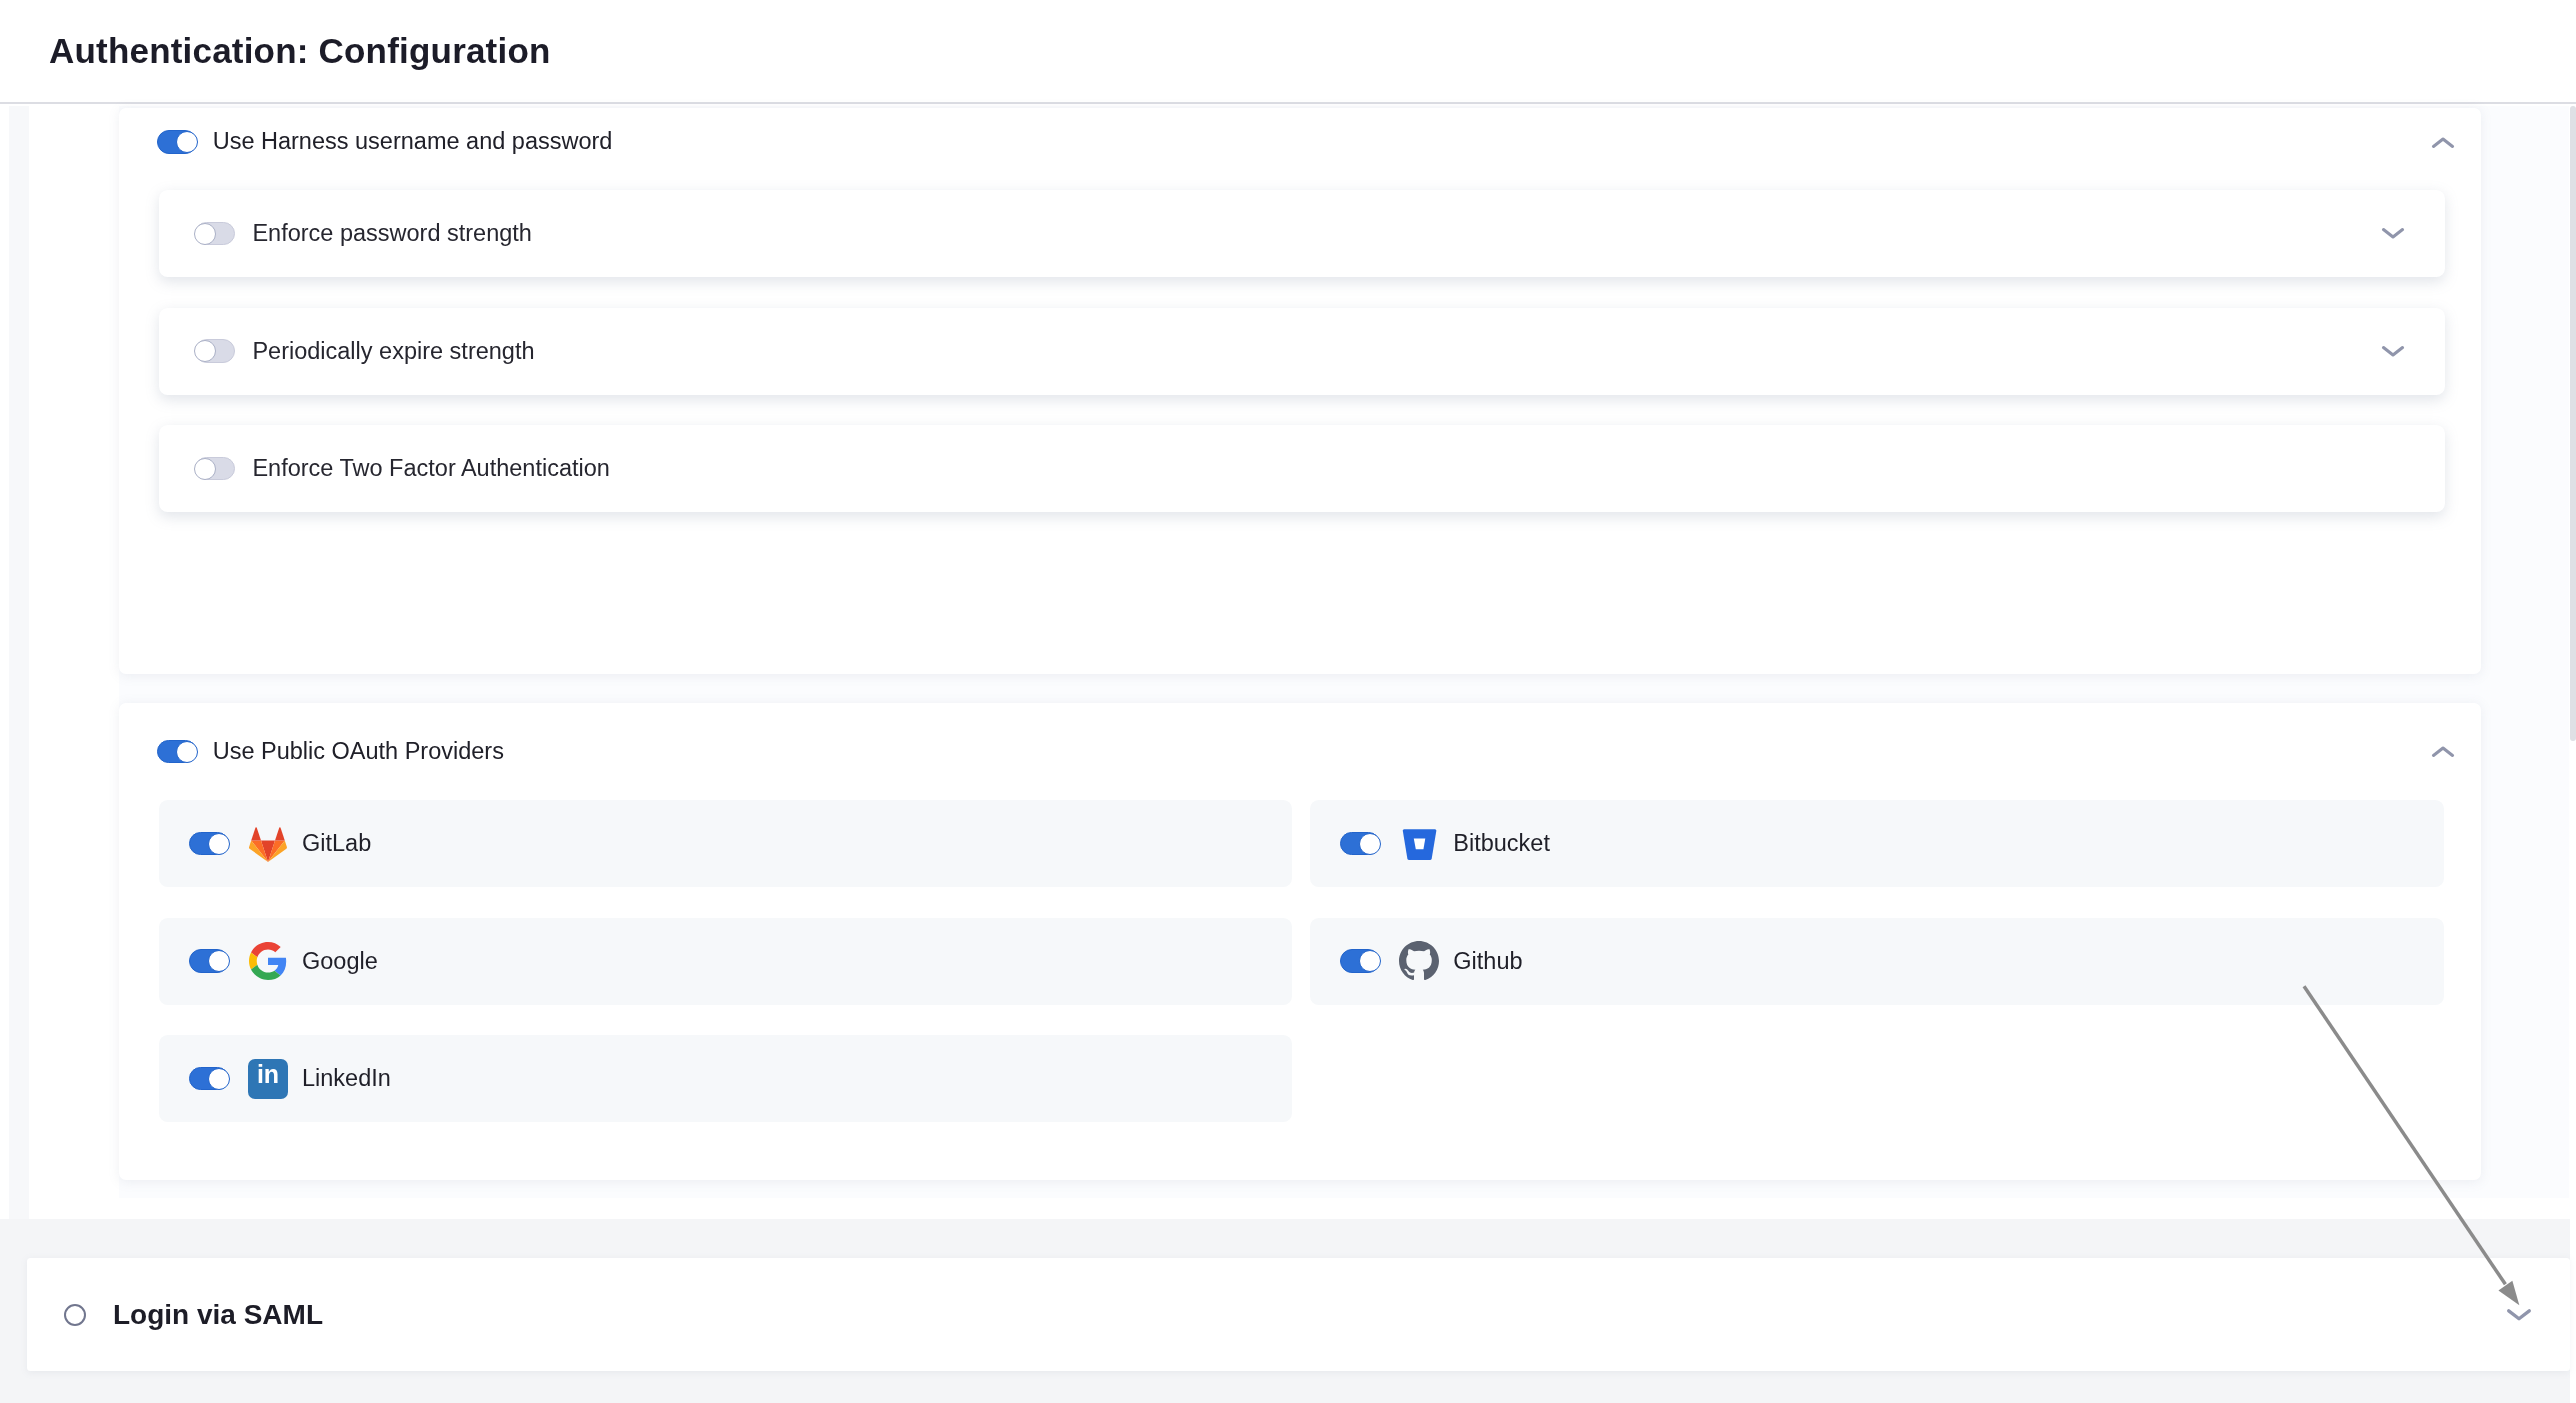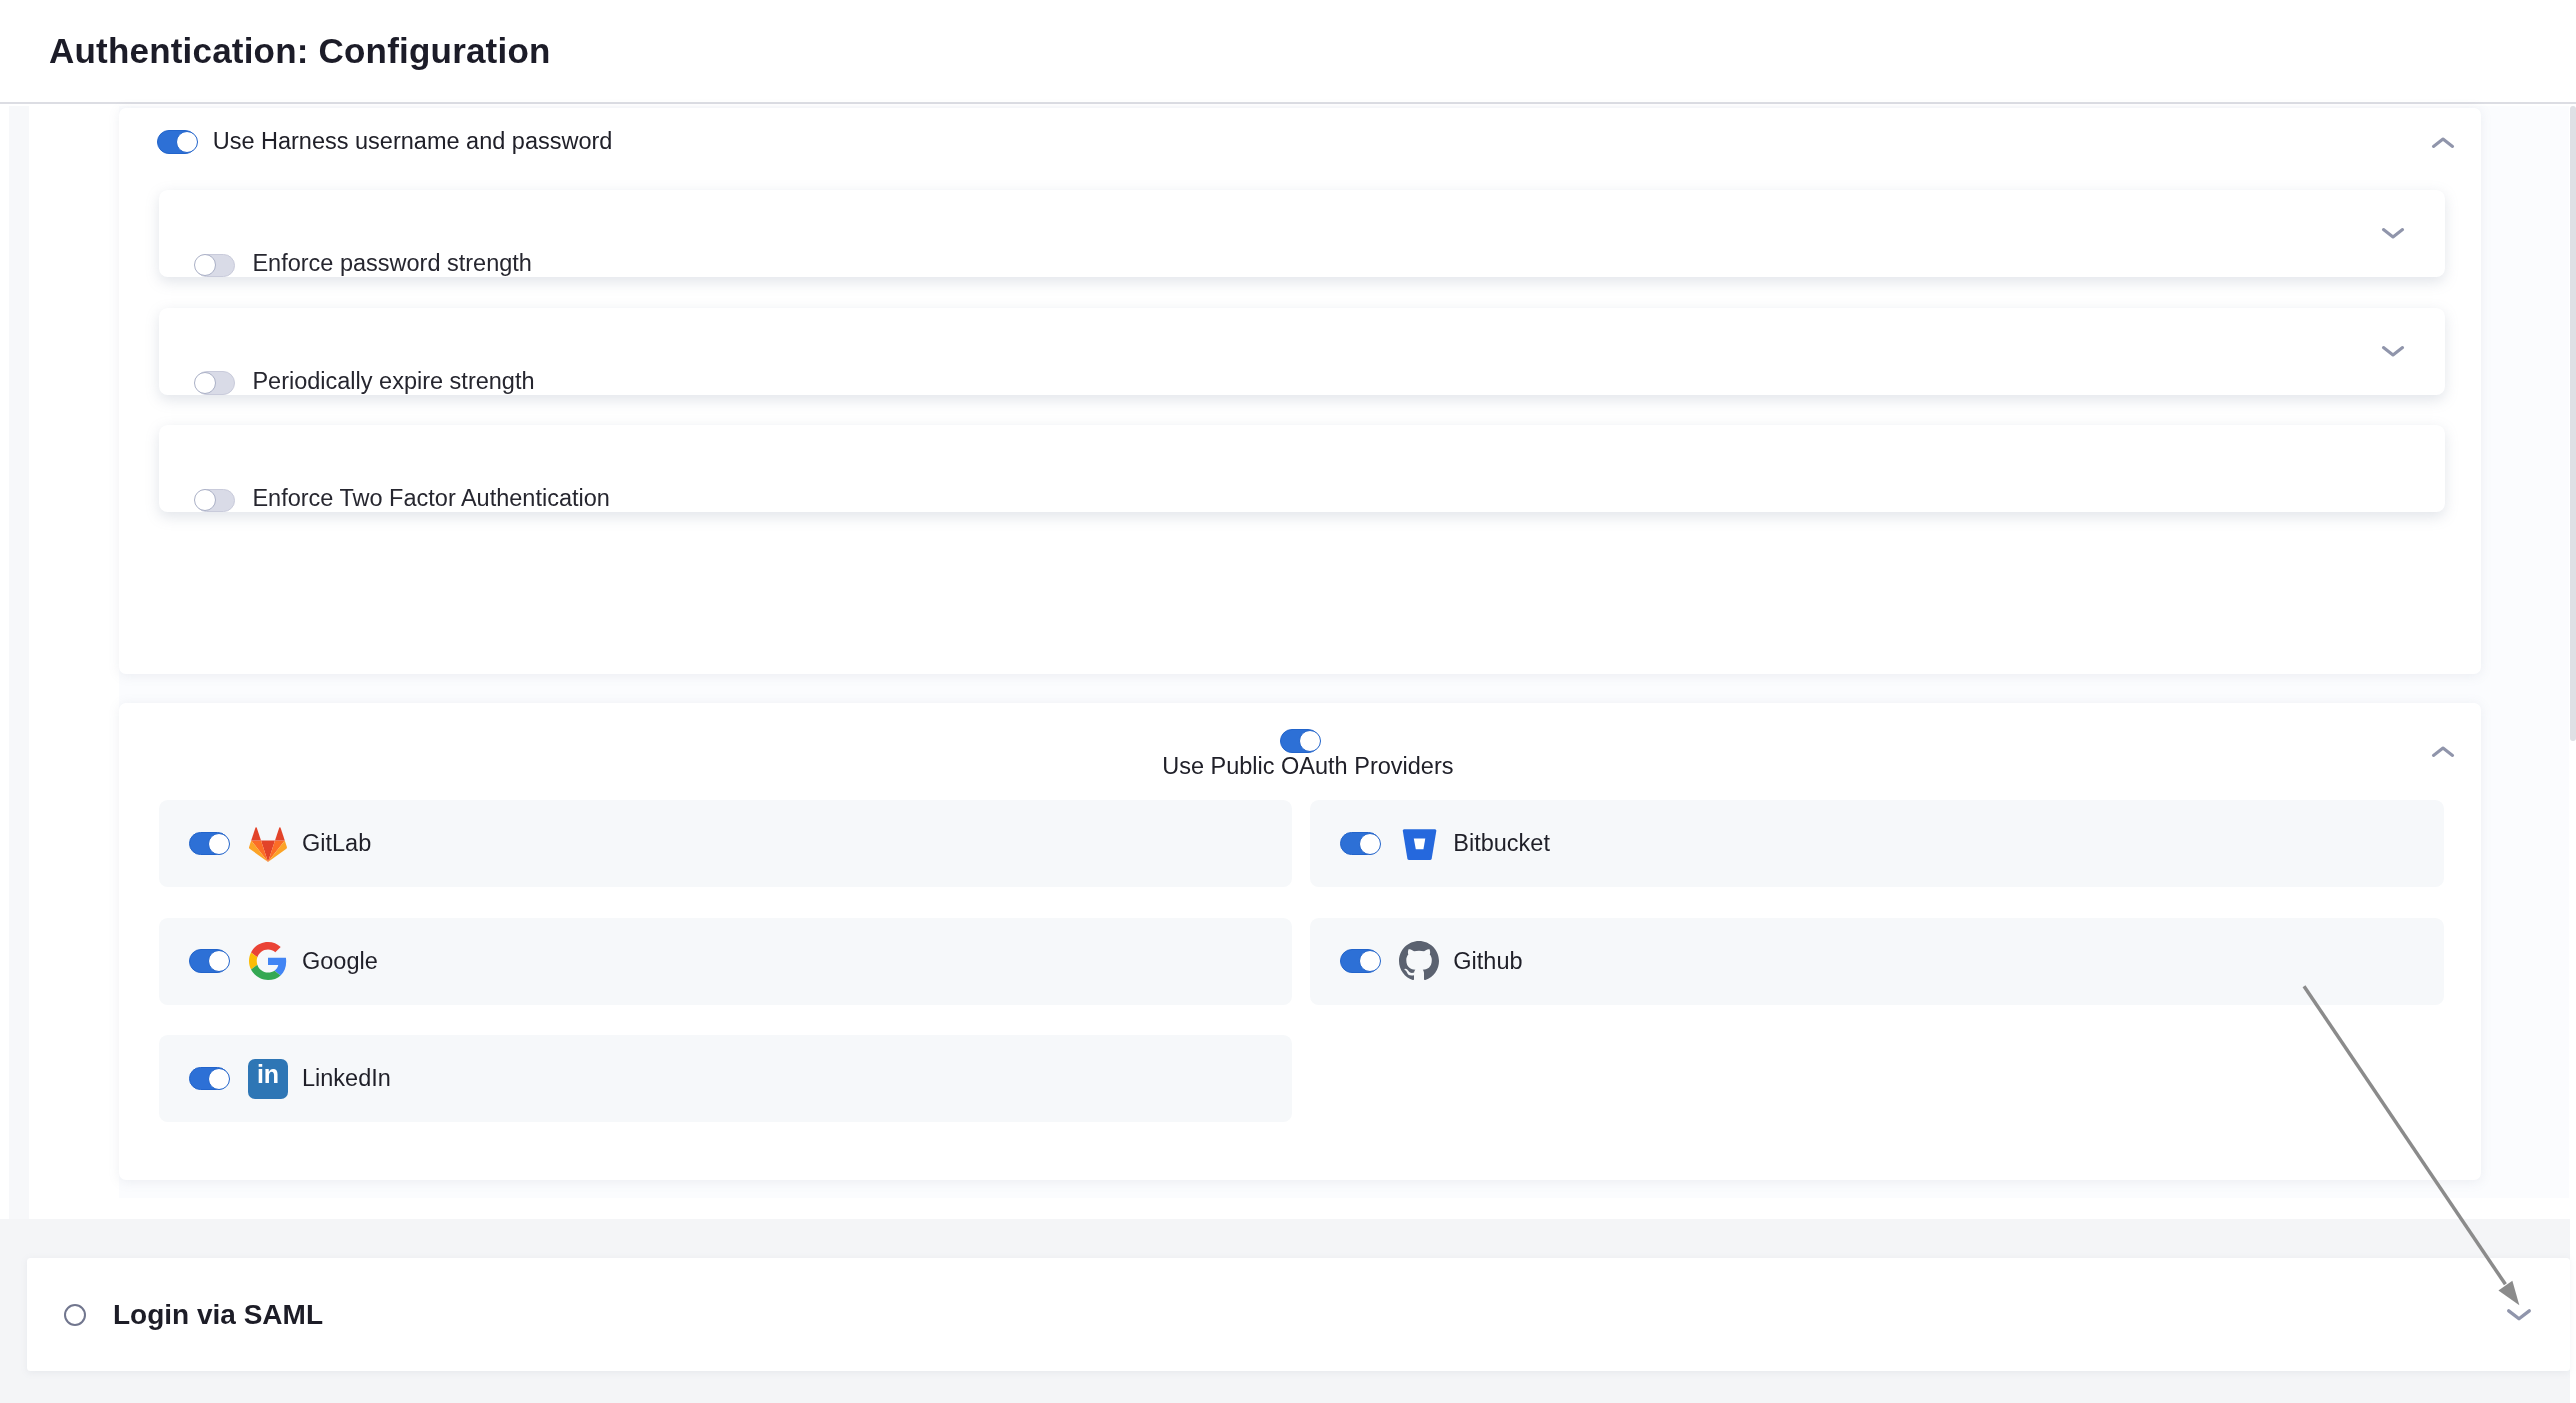--- a/index.html
+++ b/index.html
@@ -45,21 +45,21 @@
     position:absolute; left:119px; width:2362px; background:#ffffff;
     border-radius:7px; box-shadow:0 1.7px 12.2px rgba(125,135,160,.12);
   }
   .panel-1 { top:108px; height:566px; }
   .panel-2 { top:703px; height:477px; }
 
   .master-row {
     position:absolute; left:38px; right:38px; display:flex; align-items:center;
   }
   .panel-1 .master-row { top:11.3px; height:45px; }
-  .panel-2 .master-row { top:26px; height:45px;flex-direction:column; }
+  .panel-2 .master-row { top:26px; height:45px; }
   .master-label { margin-left:15.7px; font-size:23.5px; font-weight:400; color:#202029; }
 
   .collapse-btn {
     position:absolute; width:30px; height:23px; display:flex;
     align-items:center; justify-content:center; cursor:pointer;
   }
   .panel-1 .collapse-btn { left:2309px; top:23px; }
   .panel-2 .collapse-btn { left:2309px; top:37px; }
 
   
@@ -72,21 +72,21 @@
   .toggle.on  .knob { right:-1.7px; border:1.7px solid #2264cb; }
   .toggle.off { background:#d9dbe7; border:1.7px solid #c9cbdb; }
   .toggle.off .knob { left:-1.7px; border:1.7px solid #aab0c6; }
 
   
   .rows { position:absolute; left:40px; top:82px; width:2286px; }
   .acc-row {
     position:relative; width:2286px; height:87px; margin-bottom:30.5px;
     background:#ffffff; border-radius:8.7px;
     box-shadow:0 4.4px 14px rgba(125,135,160,.22);
-    display:flex; align-items:flex-end; padding-left:36px; cursor:pointer;
+    display:flex; align-items:center; padding-left:36px; cursor:pointer;
   }
   .acc-row .row-label { margin-left:17.4px; font-size:23.5px; font-weight:500; color:#26262f; }
   .acc-row .collapse-btn { left:2219px; top:32px; }
 
   
   .providers {
     position:absolute; left:40px; top:97px; width:2286px;
     display:grid; grid-template-columns:1133px 1134px; grid-column-gap:18.3px; grid-row-gap:30.5px;
   }
   .provider-cell {

